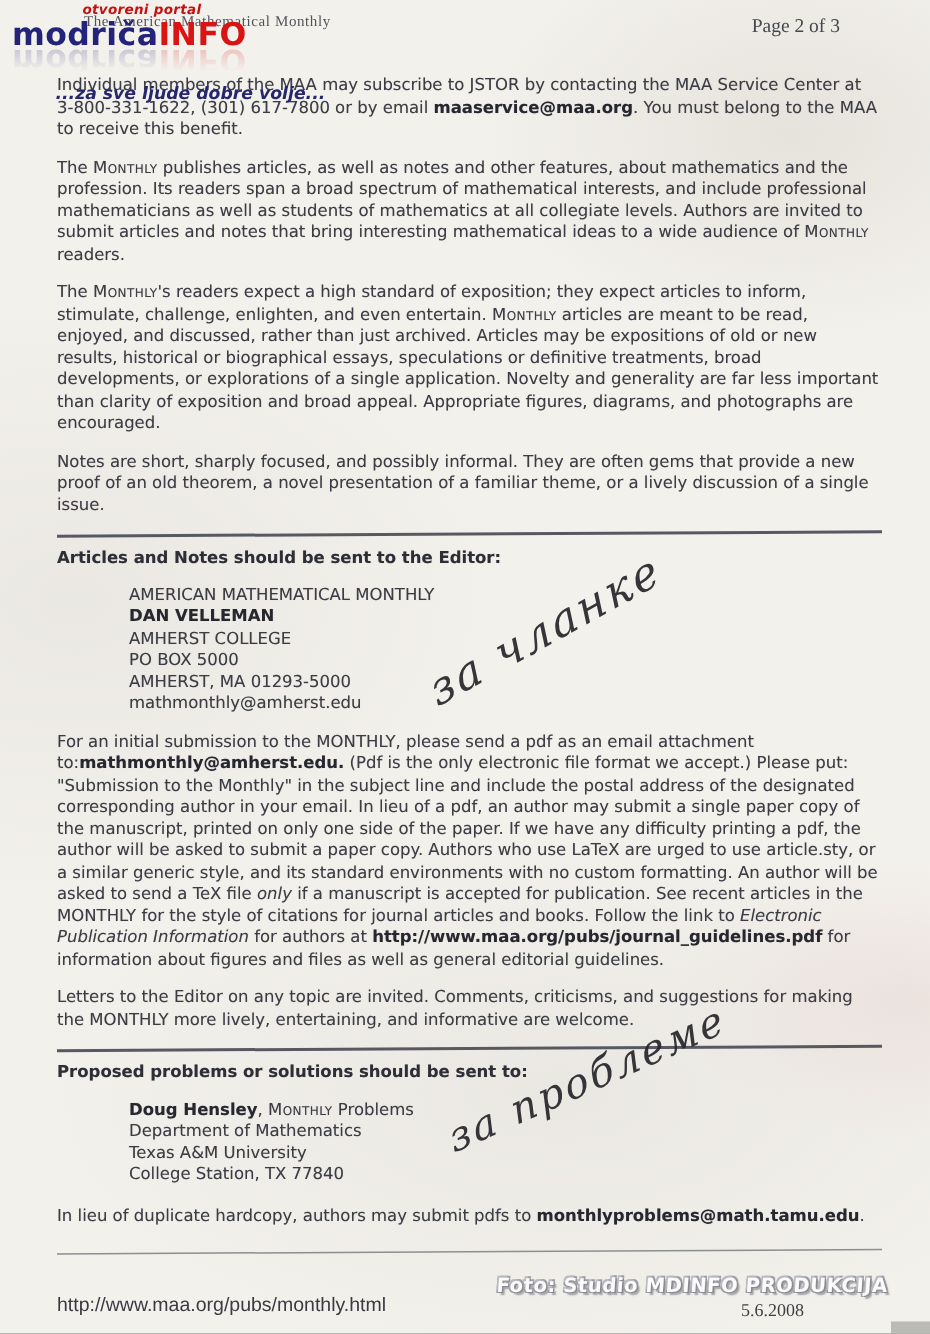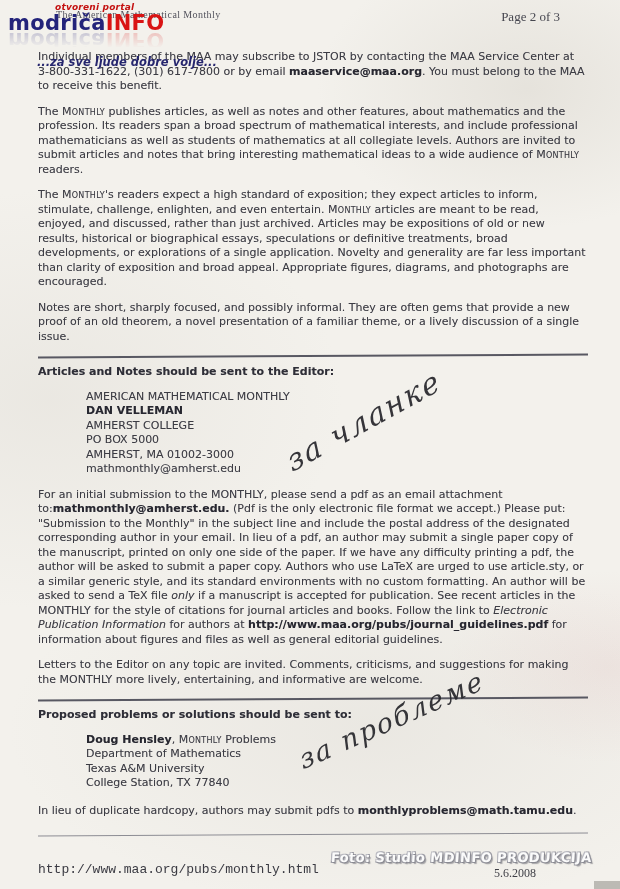--- a/index.html
+++ b/index.html
@@ -40,21 +40,21 @@
   .rule-footer{border-top:1.5px solid #8d8d94;margin-top:16px;}
   .address{margin:0 0 11px 48px;}
   .address div{line-height:14.5px;}
   .addr2{margin-bottom:13px;}
   
   .handwriting{position:absolute;z-index:10;font-family:"DejaVu Serif",serif;font-style:italic;
     color:#26262b;letter-spacing:2px;transform-origin:left center;opacity:.92;}
   .hw1{left:288px;top:445px;font-size:30px;transform:rotate(-29deg) skewX(-6deg);}
   .hw2{left:300px;top:745px;font-size:27px;transform:rotate(-24deg) skewX(-6deg);}
   
-  .footer-url{position:absolute;left:38px;bottom:12px;font-family:Liberation Mono, monospace;
+  .footer-url{position:absolute;left:38px;bottom:12px;font-family:Liberation Sans, sans-serif;
     font-size:13px;color:#3a3a42;}
   .footer-credit{position:absolute;right:28px;bottom:8px;text-align:right;}
   .credit-text{font-weight:bold;font-size:13px;letter-spacing:.4px;color:#fbfbfb;transform:skewX(-4deg);
     text-shadow:1px 1px 0 #8a8a92,-1px -1px 0 #b9b9c0,1px -1px 0 #9e9ea6,-1px 1px 0 #9e9ea6,2px 2px 1px rgba(90,90,100,.5);}
   .credit-date{font-family:"Liberation Serif",serif;font-size:12px;color:#3f3f46;padding-right:56px;margin-top:1px;}
   .corner-smudge{position:absolute;right:0;bottom:0;width:26px;height:8px;background:#a9a7a1;opacity:.75;}
 </style>
 </head>
 <body>
 
@@ -77,21 +77,21 @@
     <p><span>Notes are short, sharply focused, and possibly informal. They are often gems that provide a new proof of an old theorem, a novel presentation of a familiar theme, or a lively discussion of a single issue.</span></p>
 
     <hr class="rule">
     <h3 class="sec">Articles and Notes should be sent to the Editor:</h3>
 
     <div class="address">
       <div><span>AMERICAN MATHEMATICAL MONTHLY</span></div>
       <div><span class="b">DAN VELLEMAN</span></div>
       <div><span>AMHERST COLLEGE</span></div>
       <div><span>PO BOX 5000</span></div>
-      <div><span>AMHERST, MA 01002-3000</span></div>
+      <div><span>AMHERST, MA 01293-5000</span></div>
       <div><span>mathmonthly@amherst.edu</span></div>
     </div>
 
     <p><span>For an initial submission to the MONTHLY, please send a pdf as an email attachment to:</span><span class="b">mathmonthly@amherst.edu.</span><span> (Pdf is the only electronic file format we accept.) Please put: "Submission to the Monthly" in the subject line and include the postal address of the designated corresponding author in your email. In lieu of a pdf, an author may submit a single paper copy of the manuscript, printed on only one side of the paper. If we have any difficulty printing a pdf, the author will be asked to submit a paper copy. Authors who use LaTeX are urged to use article.sty, or a similar generic style, and its standard environments with no custom formatting. An author will be asked to send a TeX file </span><span class="i">only</span><span> if a manuscript is accepted for publication. See recent articles in the MONTHLY for the style of citations for journal articles and books. Follow the link to </span><span class="i">Electronic Publication Information</span><span> for authors at </span><span class="b">http://www.maa.org/pubs/journal_guidelines.pdf</span><span> for information about figures and files as well as general editorial guidelines.</span></p>
     <p><span>Letters to the Editor on any topic are invited. Comments, criticisms, and suggestions for making the MONTHLY more lively, entertaining, and informative are welcome.</span></p>
 
     <hr class="rule">
     <h3 class="sec">Proposed problems or solutions should be sent to:</h3>
 
     <div class="address addr2">

